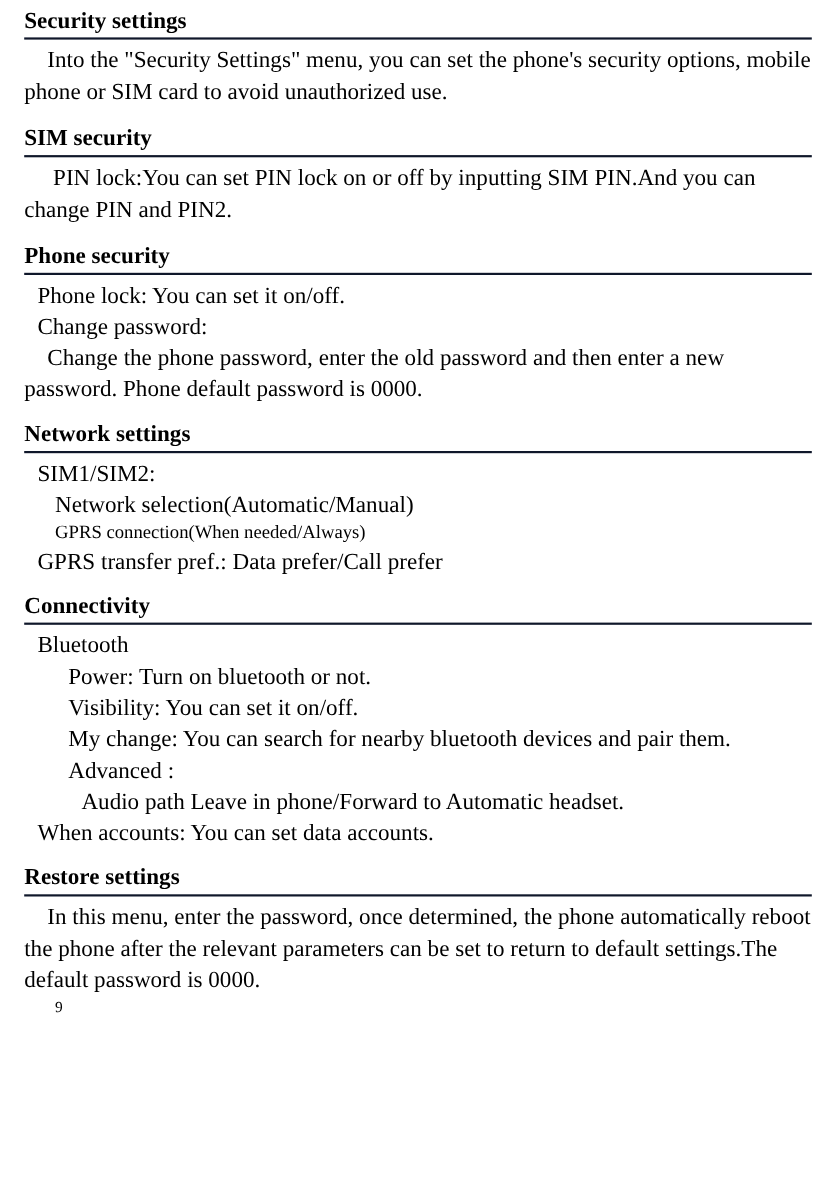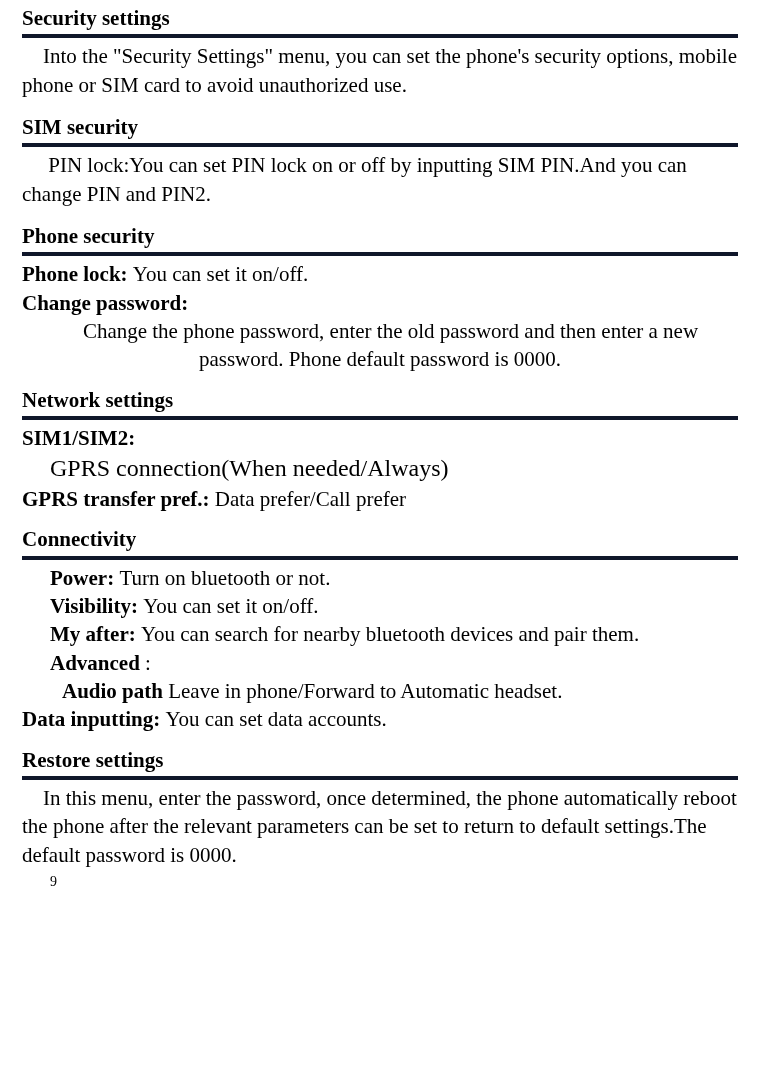--- a/index.html
+++ b/index.html
@@ -7,80 +7,82 @@
       font-family: "Times New Roman", Times, serif;
       font-size: 21px;
       line-height: 1.35;
       color: #000;
       background: #fff;
       width: 762px;
       padding: 0 24px 0 22px;
     }
     .section-heading {
       font-weight: bold;
-      border-bottom: 4px solid #0f172a;
+      border-bottom: 2px solid #0f172a;
       padding-top: 8px;
       padding-bottom: 2px;
       margin-bottom: 4px;
     }
     .para { margin-bottom: 6px; }
     .group { margin-bottom: 4px; }
     .sub-indent { padding-left: 28px; }
     .sub-indent2 { padding-left: 40px; }
     .sub-indent3 { padding-left: 48px; }
-    .bold { font-weight: bold; }
-    .gprs-line { font-size: 24px; padding-left: 28px; }
+    .bold { font-weight: normal; margin-left: 12px; }
+    .gprs-line { font-size: 17px; padding-left: 28px; }
     .page-num { font-size: 14px; padding-left: 28px; margin-top: 4px; }
     .first-heading { padding-top: 4px; }
   </style>
 </head>
 <body>
 
 <div class="section-heading first-heading">Security settings</div>
 <div class="para" style="white-space: pre-wrap;">    Into the "Security Settings" menu, you can set the phone's security options, mobile phone or SIM card to avoid unauthorized use.</div>
 
 <div class="section-heading">SIM security</div>
 <div class="para" style="white-space: pre-wrap;">     PIN lock:You can set PIN lock on or off by inputting SIM PIN.And you can change PIN and PIN2.</div>
 
 <div class="section-heading">Phone security</div>
 <div class="group">
   <div>
     <span class="bold">Phone lock: </span><span>You can set it on/off.</span>
   </div>
   <div class="bold">Change password:</div>
-  <div style="white-space: pre-wrap; text-align: center;">    Change the phone password, enter the old password and then enter a new password. Phone default password is 0000.</div>
+  <div style="white-space: pre-wrap;">    Change the phone password, enter the old password and then enter a new password. Phone default password is 0000.</div>
 </div>
 
 <div class="section-heading">Network settings</div>
 <div class="group">
   <div class="bold">SIM1/SIM2:</div>
+  <div class="sub-indent">Network selection(Automatic/Manual)</div>
   <div class="gprs-line">GPRS connection(When needed/Always)</div>
   <div>
     <span class="bold">GPRS transfer pref.:  </span><span>Data prefer/Call prefer</span>
   </div>
 </div>
 
 <div class="section-heading">Connectivity</div>
 <div class="group">
+  <div class="bold">Bluetooth</div>
   <div class="sub-indent">
     <span class="bold">Power:  </span><span>Turn on bluetooth or not.</span>
   </div>
   <div class="sub-indent">
     <span class="bold">Visibility: </span><span>You can set it on/off.</span>
   </div>
   <div class="sub-indent">
-    <span class="bold">My after: </span><span>You can search for nearby bluetooth devices and pair them.</span>
+    <span class="bold">My change: </span><span>You can search for nearby bluetooth devices and pair them.</span>
   </div>
   <div class="sub-indent">
     <span class="bold">Advanced </span><span>:</span>
   </div>
   <div class="sub-indent2">
     <span class="bold">Audio path  </span><span>Leave in phone/Forward to Automatic headset.</span>
   </div>
   <div>
-    <span class="bold">Data inputting:  </span><span>You can set data accounts.</span>
+    <span class="bold">When accounts:  </span><span>You can set data accounts.</span>
   </div>
 </div>
 
 <div class="section-heading">Restore settings</div>
 <div style="white-space: pre-wrap;">    In this menu, enter the password, once determined, the phone automatically reboot the phone after the relevant parameters can be set to return to default settings.The default password is 0000.</div>
 
 <div class="page-num">9</div>
 
 </body></html>

